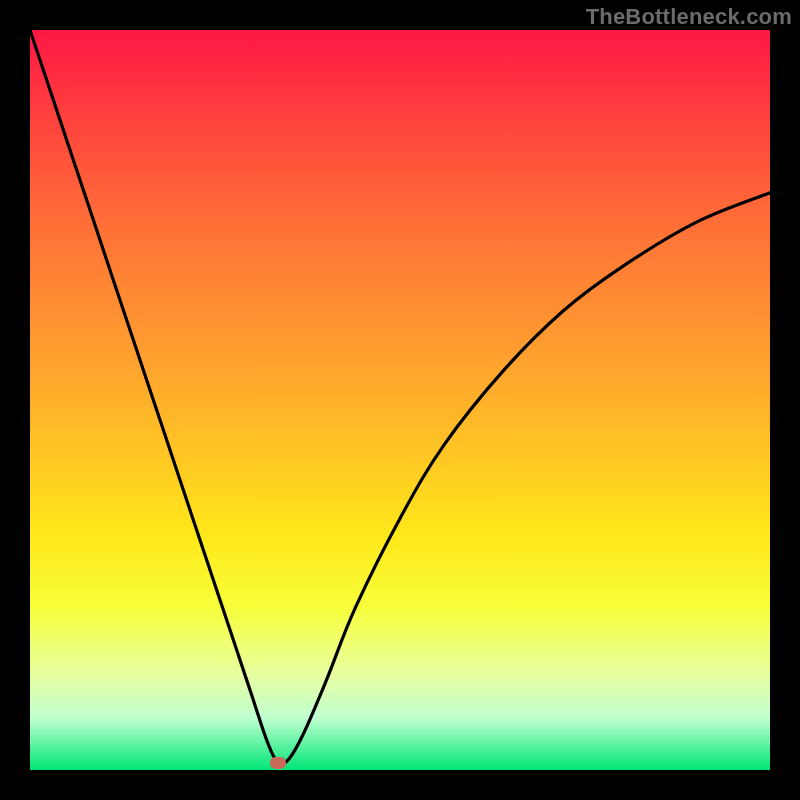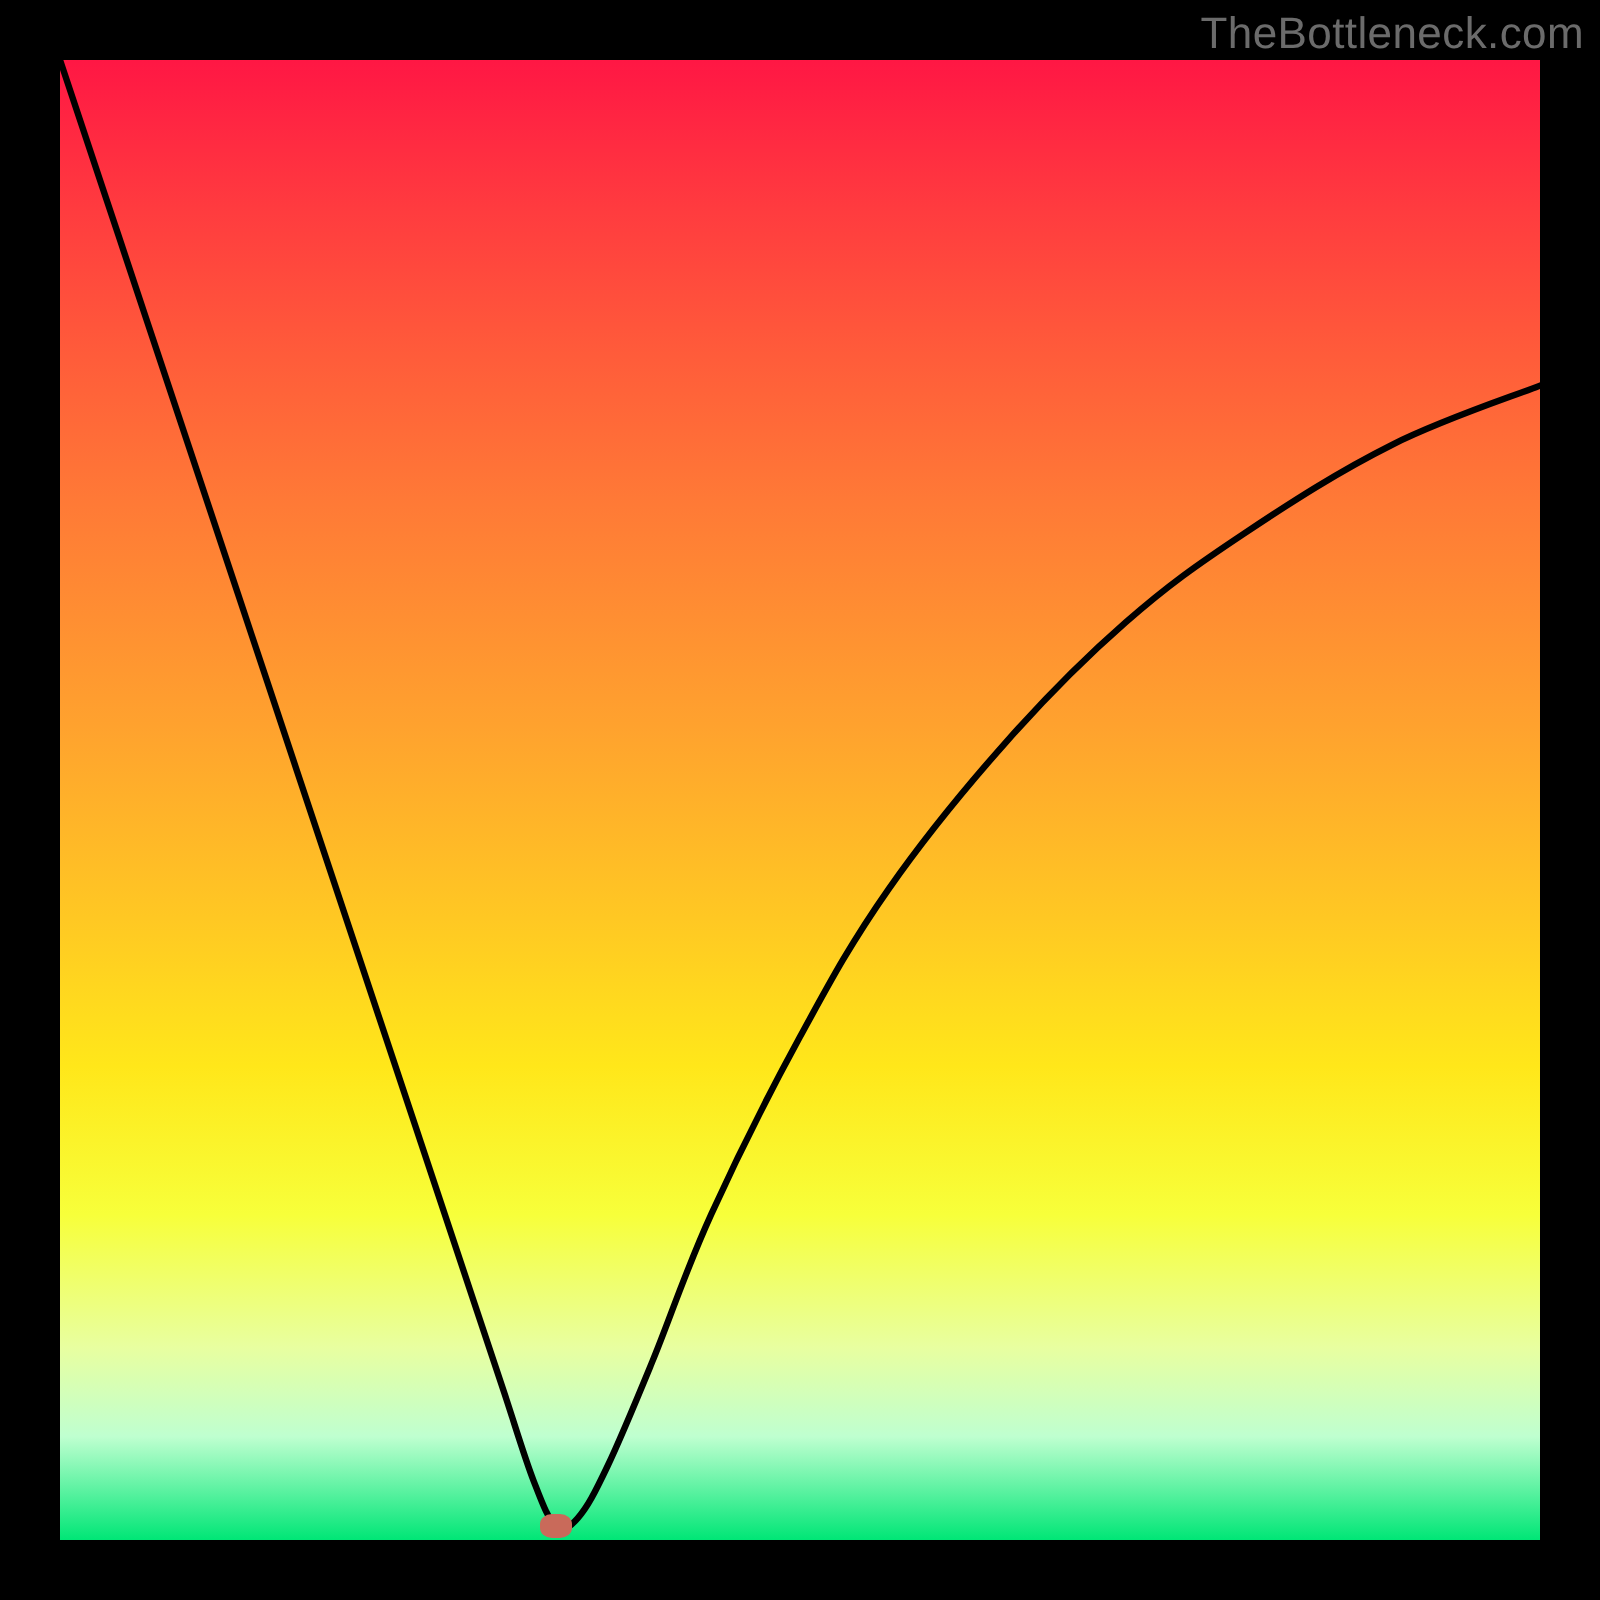--- a/index.html
+++ b/index.html
@@ -48,20 +48,21 @@
     transform: translate(-50%, -50%);
   }
   .watermark {
     position: absolute;
     top: 4px;
     right: 8px;
     color: #6b6b6b;
     font-size: 22px;
     letter-spacing: 0.2px;
     user-select: none;
+    font-weight: bold;
   }
 </style>
 </head>
 <body>
 
 <div class="watermark">TheBottleneck.com</div>
 
 <div class="frame">
 
   <svg class="curve" viewBox="0 0 740 740" preserveAspectRatio="none">

